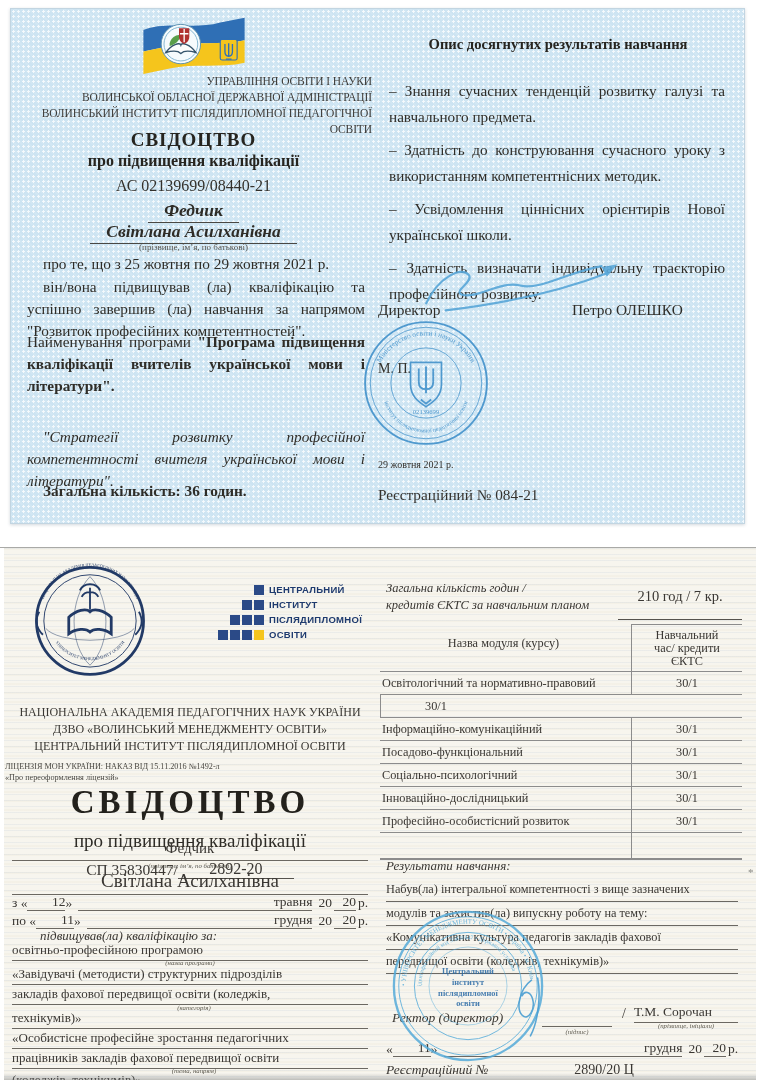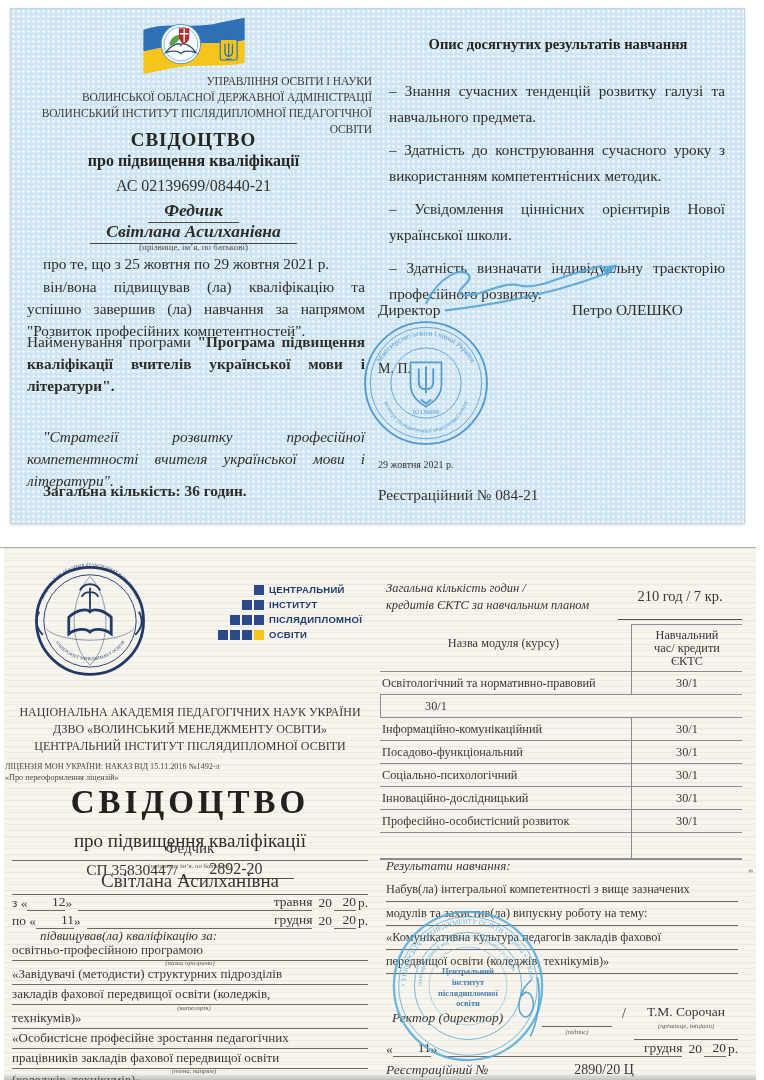--- a/index.html
+++ b/index.html
@@ -94,21 +94,21 @@
   .t-empty{height:18px;border-bottom:1px solid #8c8c8c;}
   .res-lbl{left:10px;top:310px;font-size:13px;font-style:italic;}
   .res-line{left:10px;width:352px;font-size:12.3px;border-bottom:1px solid #6b6862;padding-bottom:4px;}
 
   .stamp2{left:14px;top:360px;width:156px;height:156px;color:#55abd9;opacity:.85;z-index:3;}
   .rector2{left:16px;top:462px;font-size:13.5px;font-style:italic;z-index:1;}
   .sig2{left:128px;top:428px;width:56px;height:62px;color:#4a9ed2;z-index:4;}
   .signline2{left:166px;top:466px;width:70px;border-bottom:1px solid #6b6862;height:12px;}
   .signcap2{left:166px;top:480px;width:70px;}
   .slash2{left:246px;top:458px;font-size:14px;}
-  .rname2{left:258px;top:456px;width:104px;text-align:center;font-size:13.5px;border-bottom:1px solid #6b6862;padding-bottom:19px;}
+  .rname2{left:258px;top:456px;width:104px;font-size:13.5px;border-bottom:1px solid #6b6862;padding-bottom:2px;}
   .rnamecap2{left:258px;top:474px;width:104px;}
   .daterow2{left:10px;top:492px;width:352px;}
   .reg-lbl2{left:10px;top:514px;font-size:13.5px;font-style:italic;}
   .reg-val2{left:168px;top:514px;width:120px;text-align:center;font-size:14px;}
   .margin-mark{left:744px;top:318px;font-size:11px;color:#8b8b86;}
   svg{display:block;}
 </style>
 </head>
 <body>
 

